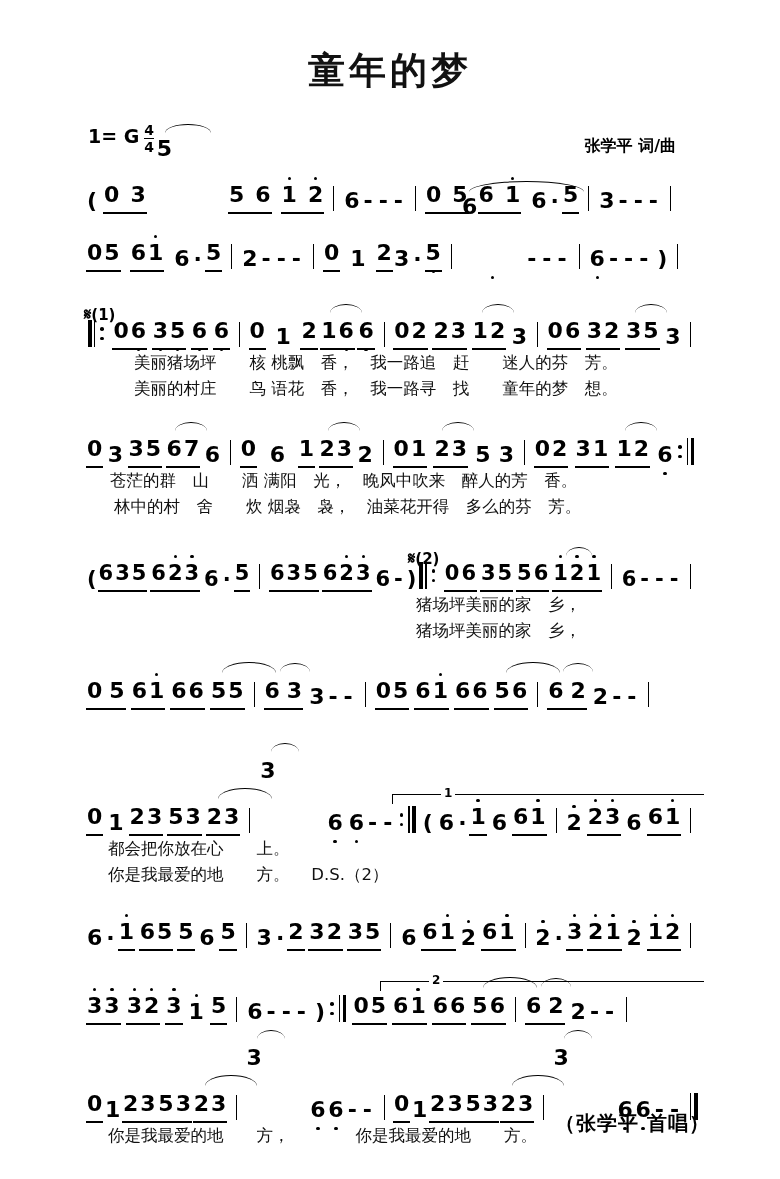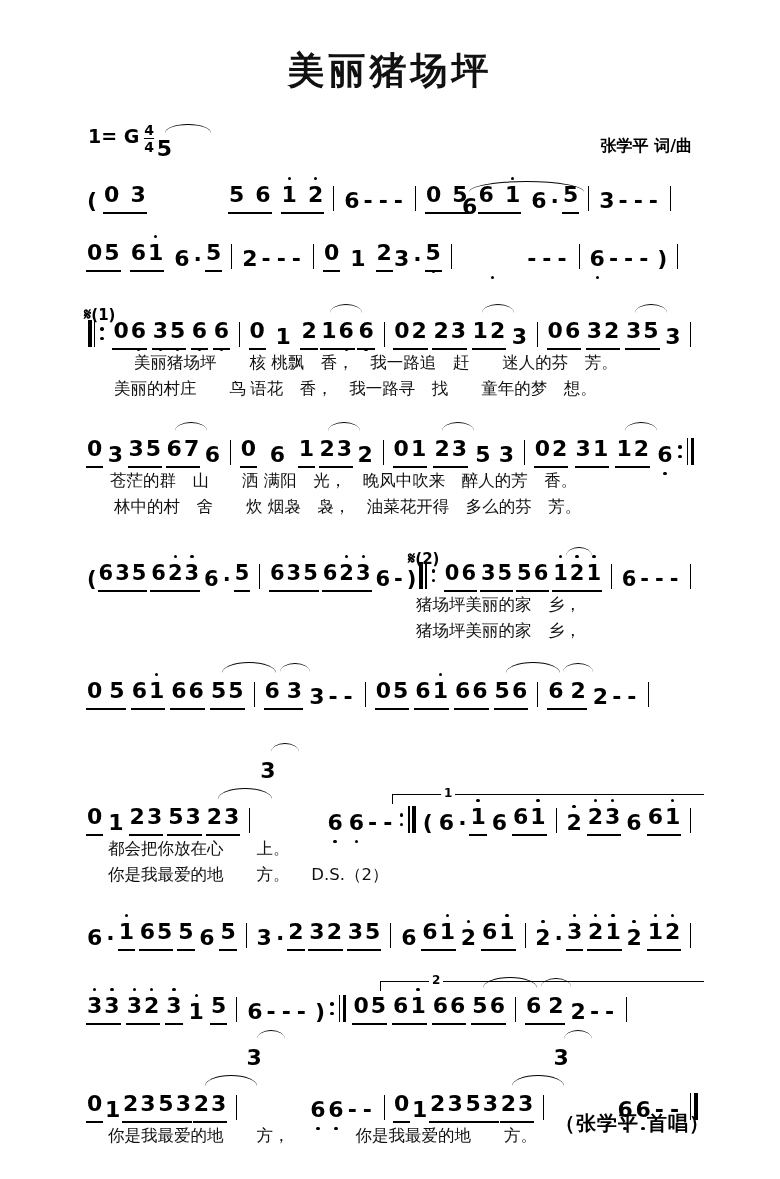--- a/index.html
+++ b/index.html
@@ -54,21 +54,21 @@
   }
   .time-sig .num { display: block; }
   .time-sig .den {
     display: block;
     border-top: 1.6px solid #000;
     padding-top: 1px;
     margin-top: 1px;
   }
   .composer {
     position: absolute;
-    right: 88px; top: 14px;
+    right: 104px; top: 14px;
     font-family: "DejaVu Sans", sans-serif;
     font-size: 16px;
     font-weight: 600;
     white-space: nowrap;
   }
 
   
   .score {
     position: relative;
     padding: 0 0 0 0;
@@ -226,21 +226,21 @@
     font-weight: 700;
     font-size: 20px;
     letter-spacing: 1px;
   }
 
   .blk { position: relative; }
 </style>
 </head>
 <body>
 
-<h1 class="sheet-title">美丽猪场坪</h1>
+<h1 class="sheet-title">童年的梦</h1>
 
 <div class="meta-row">
   <div class="key-sig">
     <span class="kk">1= G</span>
     <span class="time-sig">
       <span class="num">4</span>
       <span class="den">4</span>
     </span>
   </div>
   <div class="composer">张学平 词/曲</div>
@@ -351,21 +351,21 @@
       <span class="grp u1"><span class="n">3</span><span class="n">2</span></span>
       <span class="sp"></span>
       <span class="grp u1" style="position:relative;"><span class="n">3</span><span class="n">5</span>
         <span class="tie" style="left:10px;top:-14px;width:32px;"></span>
       </span>
       <span class="sp"></span>
       <span class="n">3</span>
       <span class="bar"></span>
     </div>
     <div class="lyrics" style="margin-left:48px;">美丽猪场坪　　核 桃飘　香，　我一路追　赶　　迷人的芬　芳。</div>
-    <div class="lyrics r2" style="margin-left:28px;font-family:Liberation Serif, serif;">美丽的村庄　　鸟 语花　香，　我一路寻　找　　童年的梦　想。</div>
+    <div class="lyrics r2" style="margin-left:48px;">美丽的村庄　　鸟 语花　香，　我一路寻　找　　童年的梦　想。</div>
   </div>
 
   <div class="line blk" style="height:108px;">
     <div class="notes" style="margin-top:6px;">
       <span class="grp u1"><span class="n">0</span></span>
       <span class="sp-s"></span>
       <span class="n">3</span>
       <span class="sp-s"></span>
       <span class="grp u1"><span class="n">3</span><span class="n">5</span></span>
       <span class="sp-s"></span>

